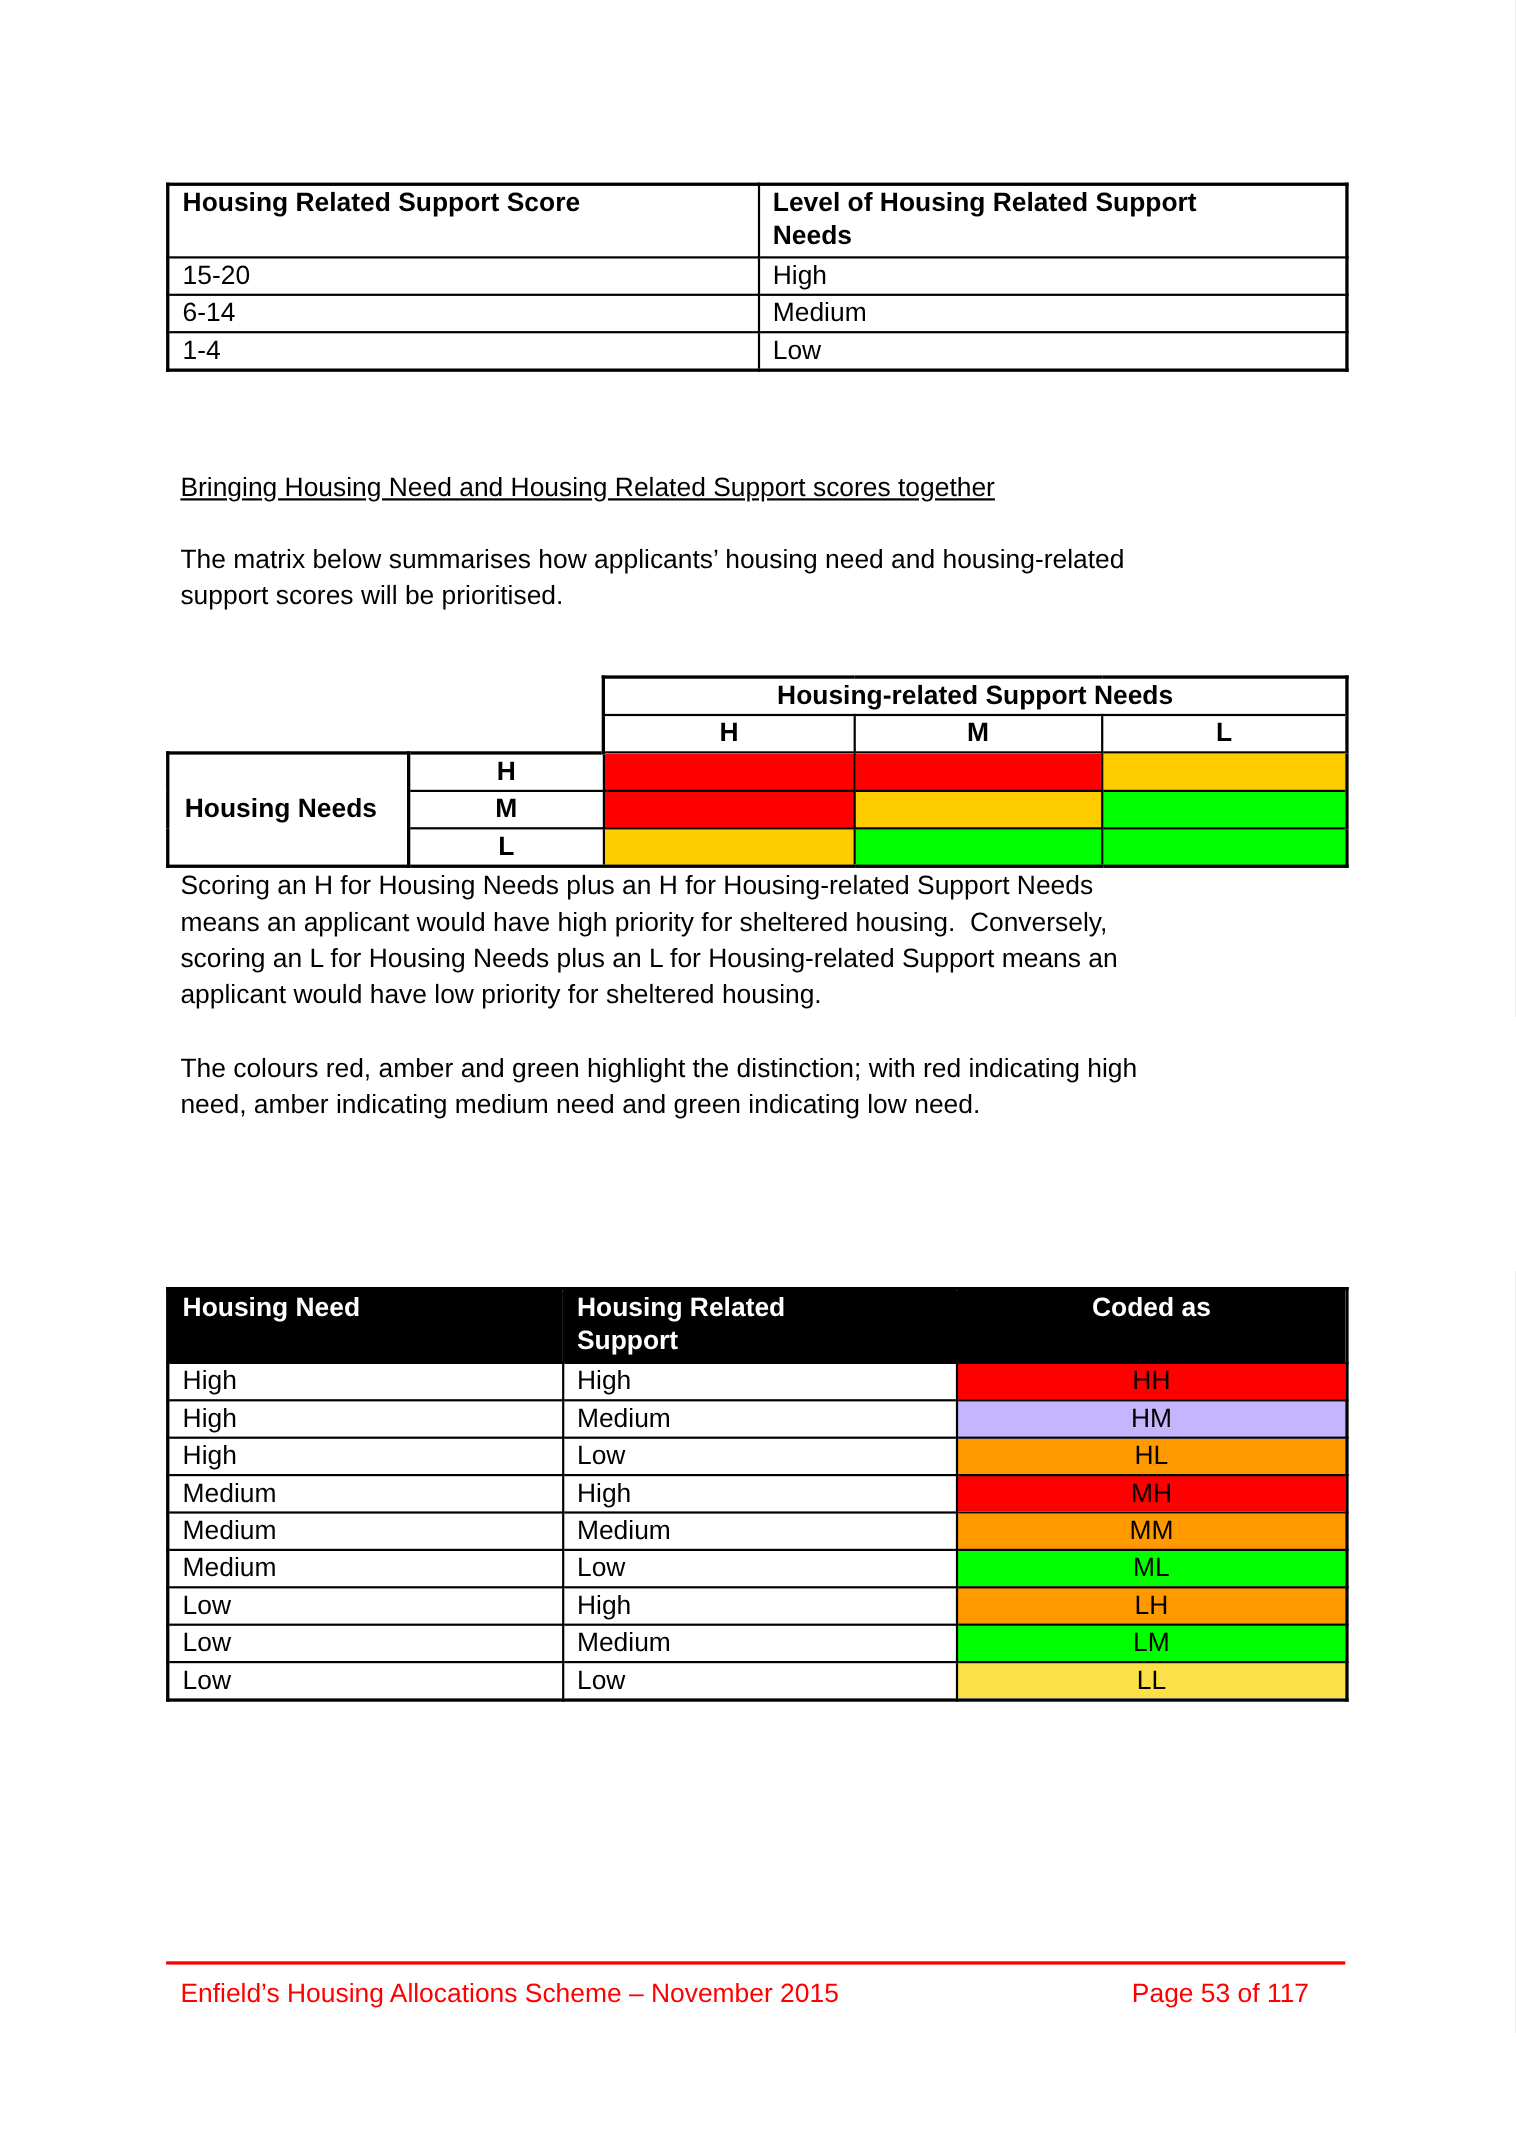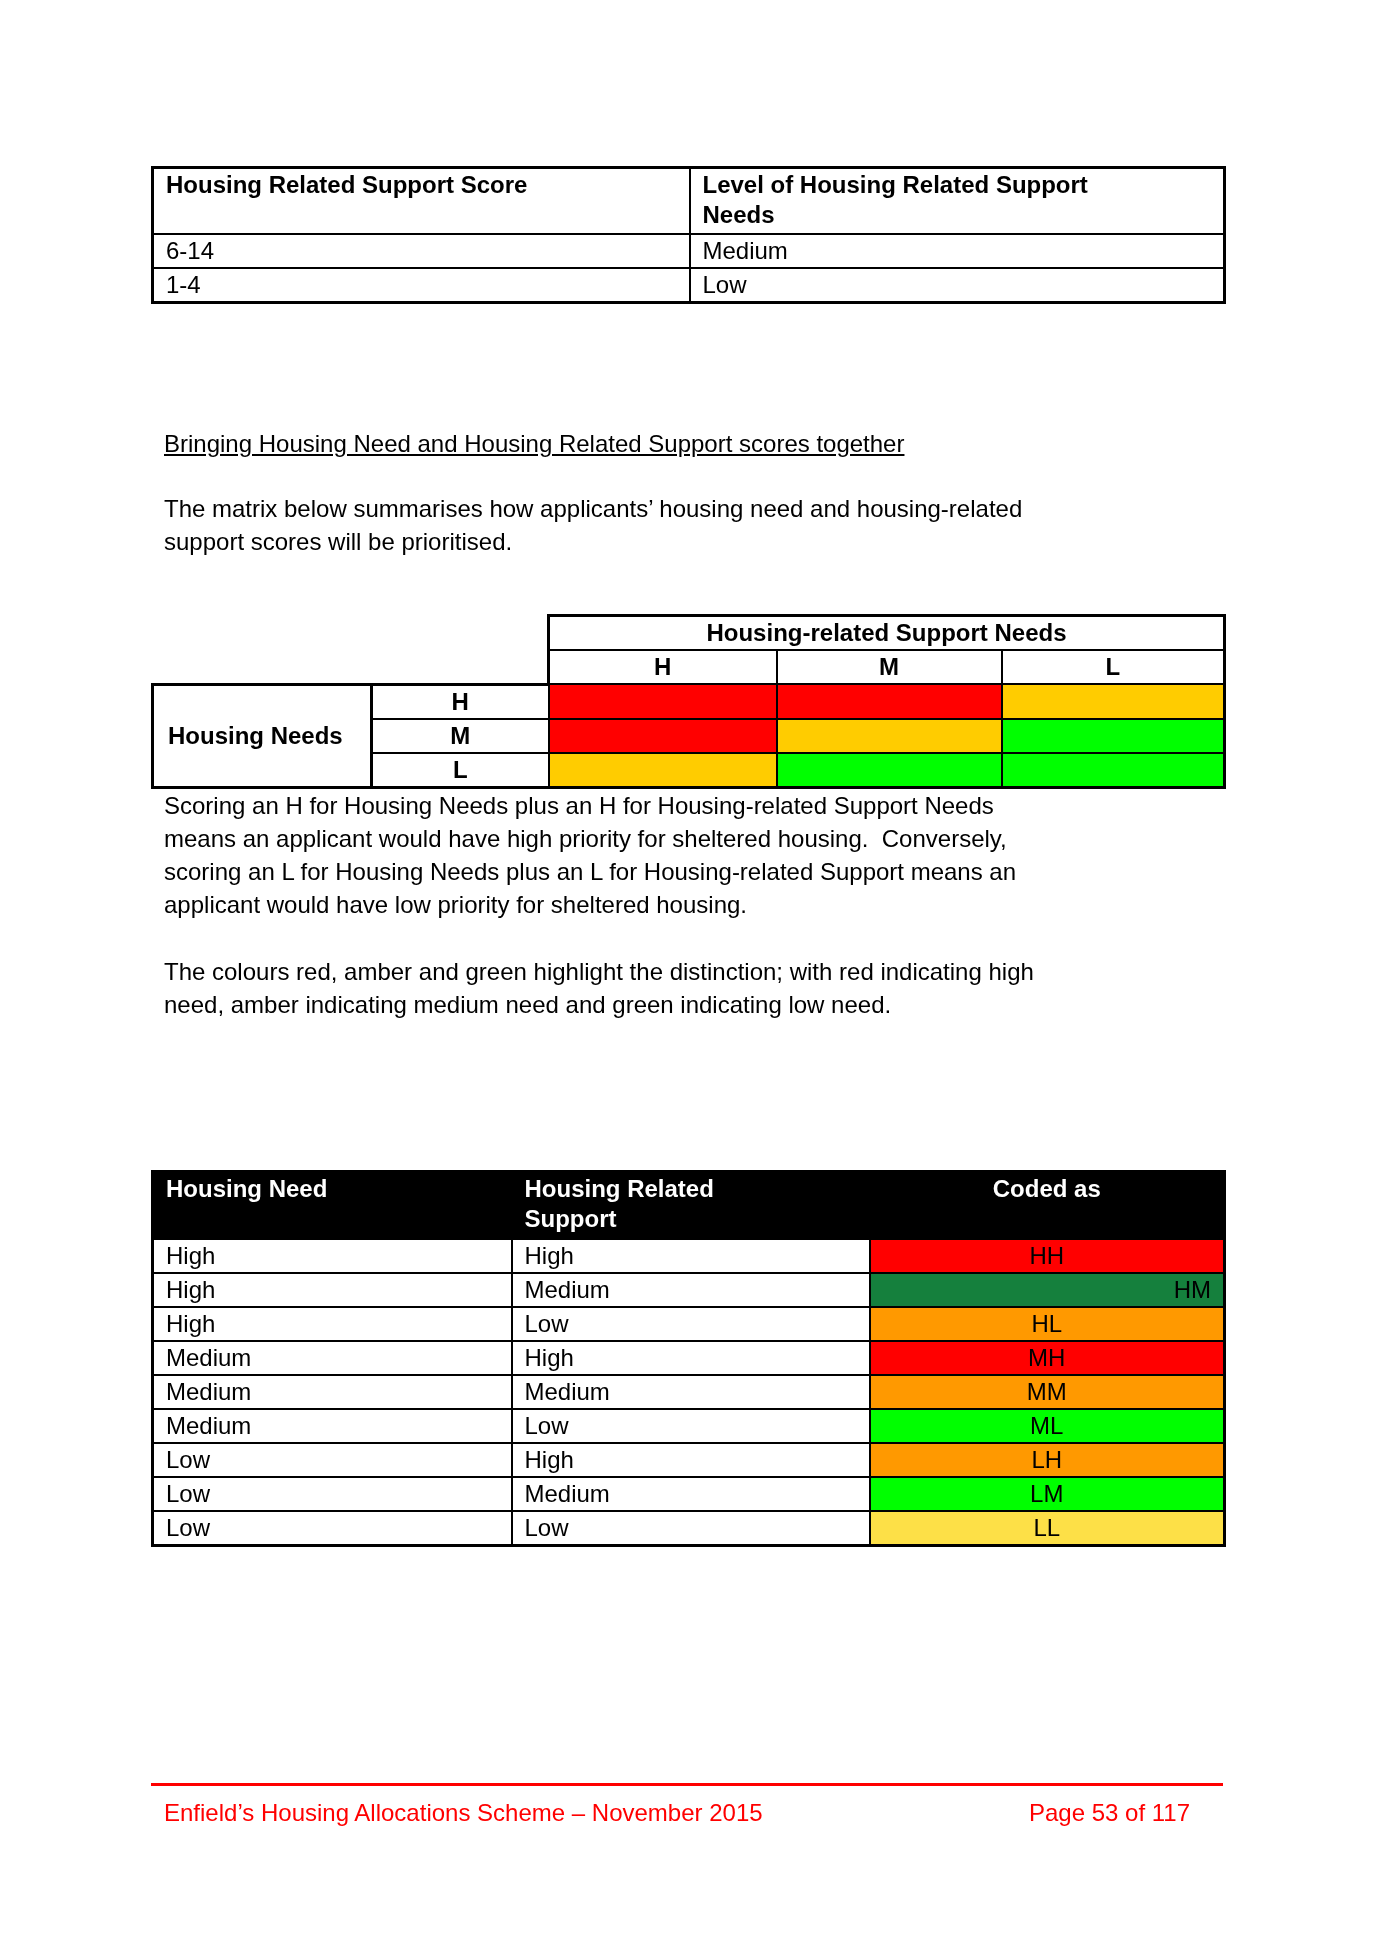--- a/index.html
+++ b/index.html
@@ -71,20 +71,24 @@
         <tr style="height:66px;">
       <th>
         <span class="prewrap">Housing Related Support Score</span>
       </th>
       <th>
         <span class="prewrap">Level of Housing Related Support
 Needs</span>
       </th>
     </tr>
     <tr style="height:33px;">
+      <td>15-20</td>
+      <td>High</td>
+    </tr>
+    <tr style="height:33px;">
       <td>6-14</td>
       <td>Medium</td>
     </tr>
     <tr style="height:33px;">
       <td>1-4</td>
       <td>Low</td>
     </tr>
   </tbody>
     </table>
 
@@ -163,21 +167,21 @@
     </thead>
     <tbody>
       <tr style="height:33px;">
         <td>High</td>
         <td>High</td>
         <td class="code" style="background-color: rgb(255, 0, 0);">HH</td>
       </tr>
       <tr style="height:33px;">
         <td>High</td>
         <td>Medium</td>
-        <td class="code" style="background-color: #15803d; text-align: right;">HM</td>
+        <td class="code" style="background-color: #c4b5fd;">HM</td>
       </tr>
       <tr style="height:33px;">
         <td>High</td>
         <td>Low</td>
         <td class="code" style="background-color: rgb(255, 153, 0);">HL</td>
       </tr>
       <tr style="height:33px;">
         <td>Medium</td>
         <td>High</td>
         <td class="code" style="background-color: rgb(255, 0, 0);">MH</td>

